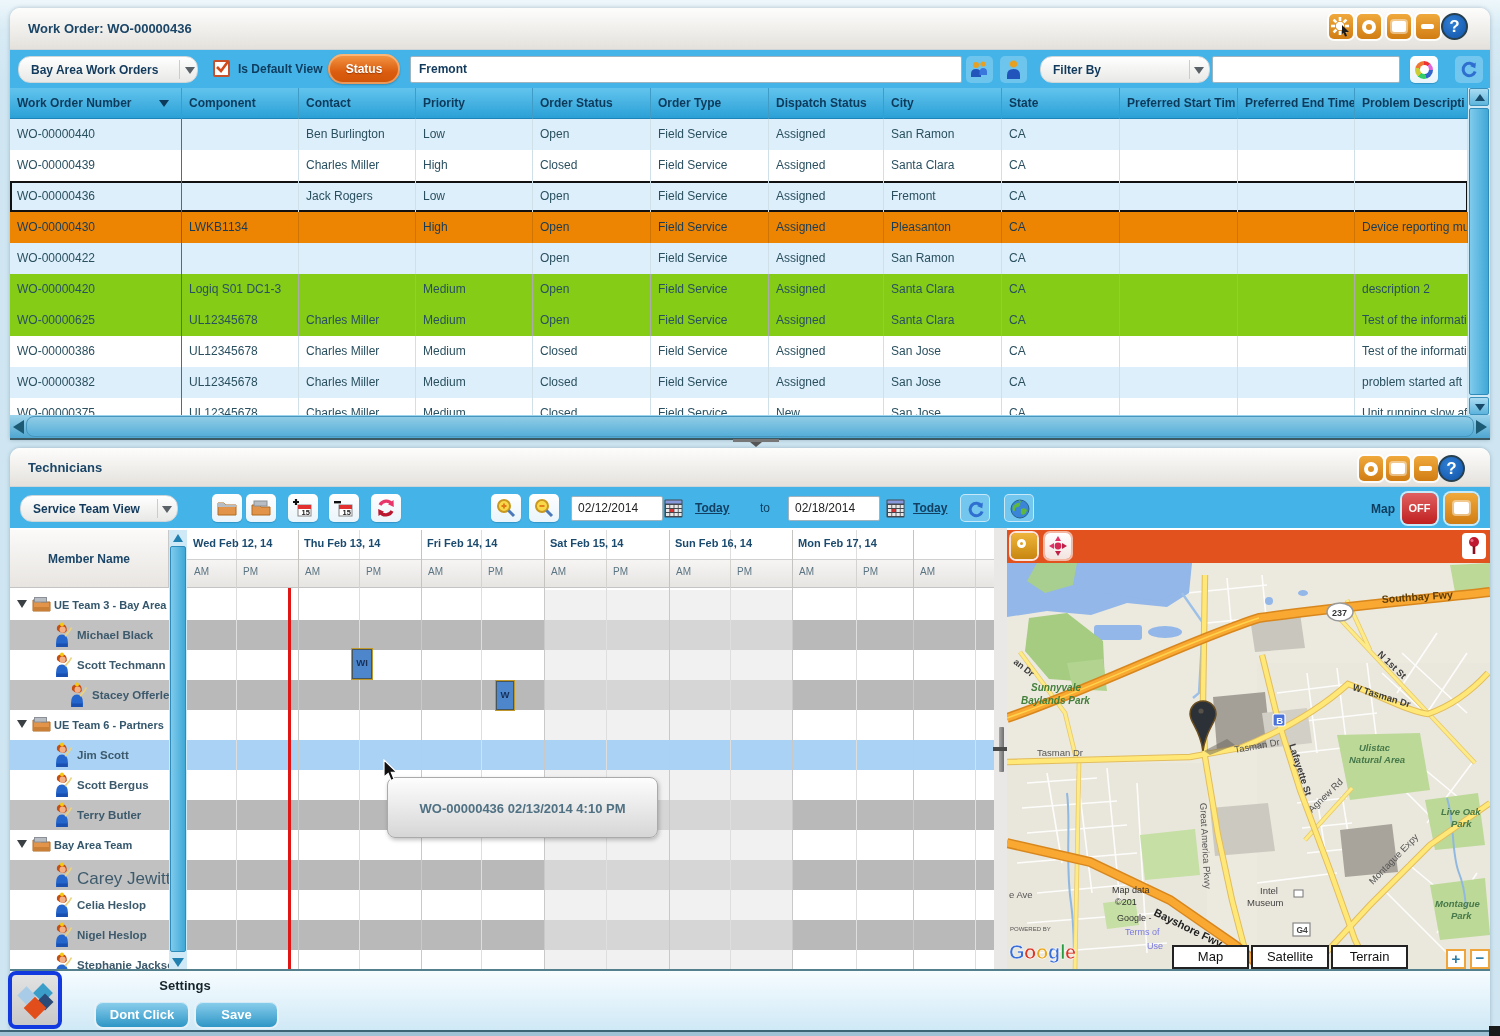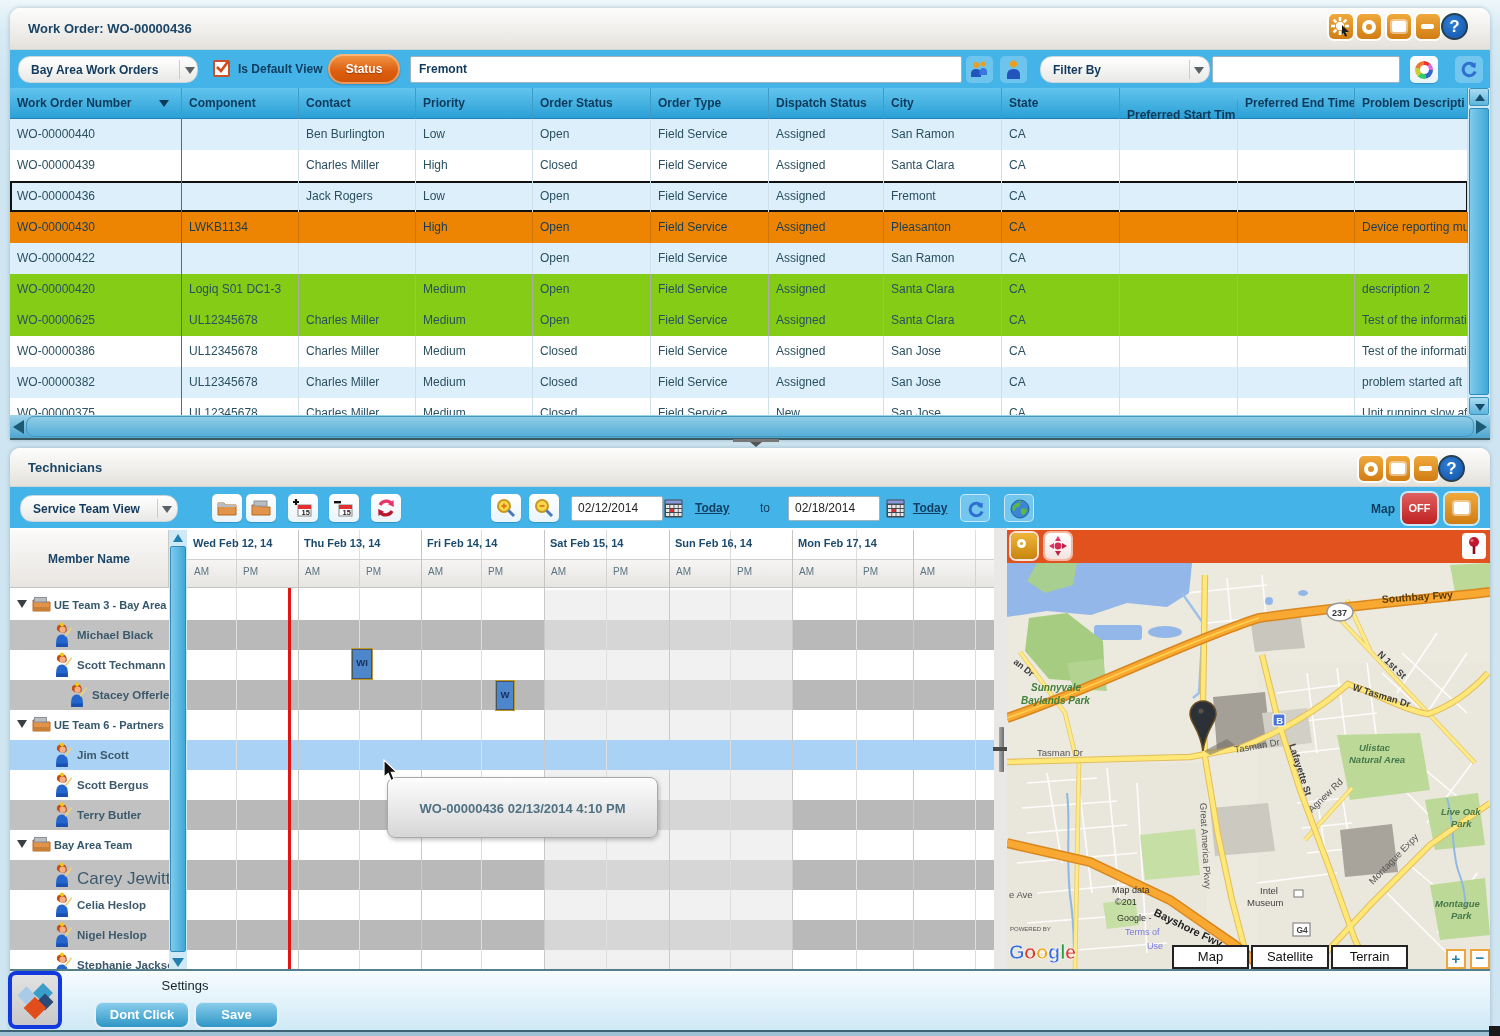--- a/index.html
+++ b/index.html
@@ -120,21 +120,21 @@
   <div class="thead" id="thead1">
       <div class="th" style="left:0px; width:172px;">Work Order Number<span style="position:absolute;right:12px;top:12px;width:0;height:0;border-left:5px solid transparent;border-right:5px solid transparent;border-top:7px solid #0d3a5a;"></span></div>
       <div class="th" style="left:172px; width:117px;">Component</div>
       <div class="th" style="left:289px; width:117px;">Contact</div>
       <div class="th" style="left:406px; width:117px;">Priority</div>
       <div class="th" style="left:523px; width:118px;">Order Status</div>
       <div class="th" style="left:641px; width:118px;">Order Type</div>
       <div class="th" style="left:759px; width:115px;">Dispatch Status</div>
       <div class="th" style="left:874px; width:118px;">City</div>
       <div class="th" style="left:992px; width:118px;">State</div>
-      <div class="th" style="left:1110px; width:118px;margin-top:12px;">Preferred Start Tim</div>
+      <div class="th" style="left:1110px; width:118px;">Preferred Start Tim</div>
       <div class="th" style="left:1228px; width:117px;">Preferred End Time</div>
       <div class="th" style="left:1345px; width:113px;">Problem Descripti</div>
     </div>
   <div id="tbody1" style="position:absolute; left:0; top:111px; width:1458px; height:296px; overflow:hidden;">
       <div class="row r-blue" style="top:0px;">
         <div class="td" style="left:0px; width:172px;border-right-color:#5a6a72;">WO-00000440</div>
         <div class="td" style="left:172px; width:117px;"></div>
         <div class="td" style="left:289px; width:117px;">Ben Burlington</div>
         <div class="td" style="left:406px; width:117px;">Low</div>
         <div class="td" style="left:523px; width:118px;">Open</div>
@@ -855,15 +855,15 @@
 
 <div class="abs" style="left:1489px; top:1026px; width:11px; height:10px; background:#1a1a1a; z-index:25;"></div>
 <div class="abs" style="left:8px; top:971px; width:54px; height:58px; background:linear-gradient(#e2e2e2,#c8c8c8); border:4px solid #1238e0; border-radius:8px; z-index:20;">
   <svg style="position:absolute;left:5px;top:4px;" width="37" height="40" viewBox="0 0 37 40">
     <rect x="3" y="10" width="13" height="13" transform="rotate(-45 9.5 16.5)" fill="#a8cce8"></rect>
     <rect x="19" y="7" width="14" height="14" transform="rotate(-45 26 14)" fill="#3a9ec8"></rect>
     <rect x="22" y="17" width="12" height="12" transform="rotate(-45 28 23)" fill="#2a4a78"></rect>
     <rect x="10" y="21" width="16" height="16" transform="rotate(-45 18 29)" fill="#e24d1c"></rect>
   </svg>
 </div>
-<div class="abs" style="left:0px; top:978px; width:370px; text-align:center; font-size:13px; font-weight:normal; color:#15242a; z-index:20;">Settings</div>
+<div class="abs" style="left:0px; top:978px; width:370px; text-align:center; font-size:13px; font-weight:bold; color:#15242a; z-index:20;">Settings</div>
 <div class="abs" style="left:96px; top:1002px; width:92px; height:25px; border-radius:7px; background:linear-gradient(#8ccfec,#2e96c6); box-shadow:0 0 0 2px #e6f2f8, inset 0 1px 0 rgba(255,255,255,.6); color:#fff; font-weight:bold; font-size:13px; text-align:center; line-height:25px; z-index:20;">Dont Click</div>
 <div class="abs" style="left:196px; top:1002px; width:81px; height:25px; border-radius:7px; background:linear-gradient(#8ccfec,#2e96c6); box-shadow:0 0 0 2px #e6f2f8, inset 0 1px 0 rgba(255,255,255,.6); color:#fff; font-weight:bold; font-size:13px; text-align:center; line-height:25px; z-index:20;">Save</div>
 
 </body></html>

